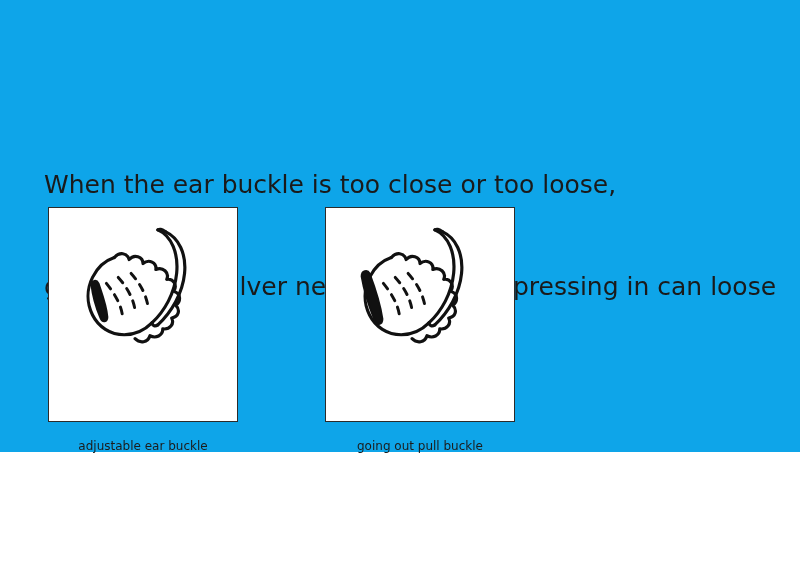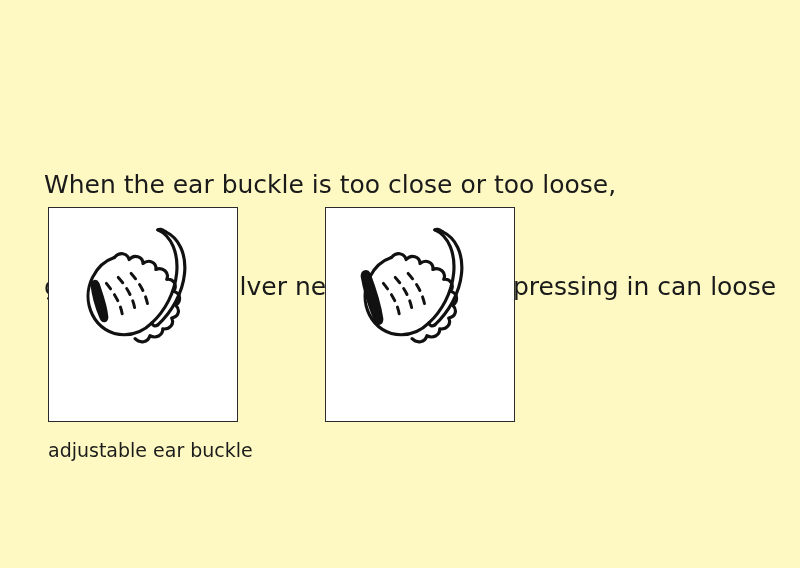--- a/index.html
+++ b/index.html
@@ -10,22 +10,22 @@
     width: 800px;
     height: 568px;
     background: #ffffff;
     font-family: "DejaVu Sans", sans-serif;
     overflow: hidden;
     position: relative;
   }
   .page {
     position: relative;
     width: 800px;
-    height: 568px;
-    background: #fef9c3;
+    height: 452px;
+    background: #0ea5e9;
   }
   .headline {
     position: absolute;
     left: 44px;
     top: 100px;
     width: 740px;
     color: #1a1a1a;
     font-size: 25px;
     line-height: 34px;
     font-family: "DejaVu Sans", sans-serif;
@@ -62,21 +62,21 @@
     display: block;
     width: 100%;
     height: 100%;
   }
   .caption {
     position: absolute;
     top: 232px;
     left: 0;
     width: 190px;
     text-align: center;
-    font-size: 19px;
+    font-size: 12px;
     color: #1c1c1c;
     font-family: "DejaVu Sans", sans-serif;
     white-space: nowrap;
   }
   .panel-2 .caption { left: -4px; width: 198px; }
   .panel-3 .caption { left: -4px; width: 198px; }
 </style>
 </head>
 <body>
 
@@ -157,17 +157,18 @@
           </g>
           <g fill="none" stroke="#111111" stroke-width="3" stroke-linecap="round" stroke-dasharray="7 7">
             <path d="M58 76 C 66 86, 72 96, 74 107"></path>
             <path d="M70 70 C 79 80, 85 91, 87 103"></path>
             <path d="M83 66 C 92 76, 98 87, 100 99"></path>
           </g>
 
           <path d="M44 66 C 50 82, 55 98, 57 112 C 57 118, 51 119, 49 113 C 43 98, 38 81, 36 69 C 36 63, 42 62, 44 66 Z" fill="#111111" stroke="#111111" stroke-width="2"></path>
         </svg>
       </div>
+      <div class="caption">going out pull buckle</div>
     </div>
 
 
   </div>
 </div>
 
 </body></html>

